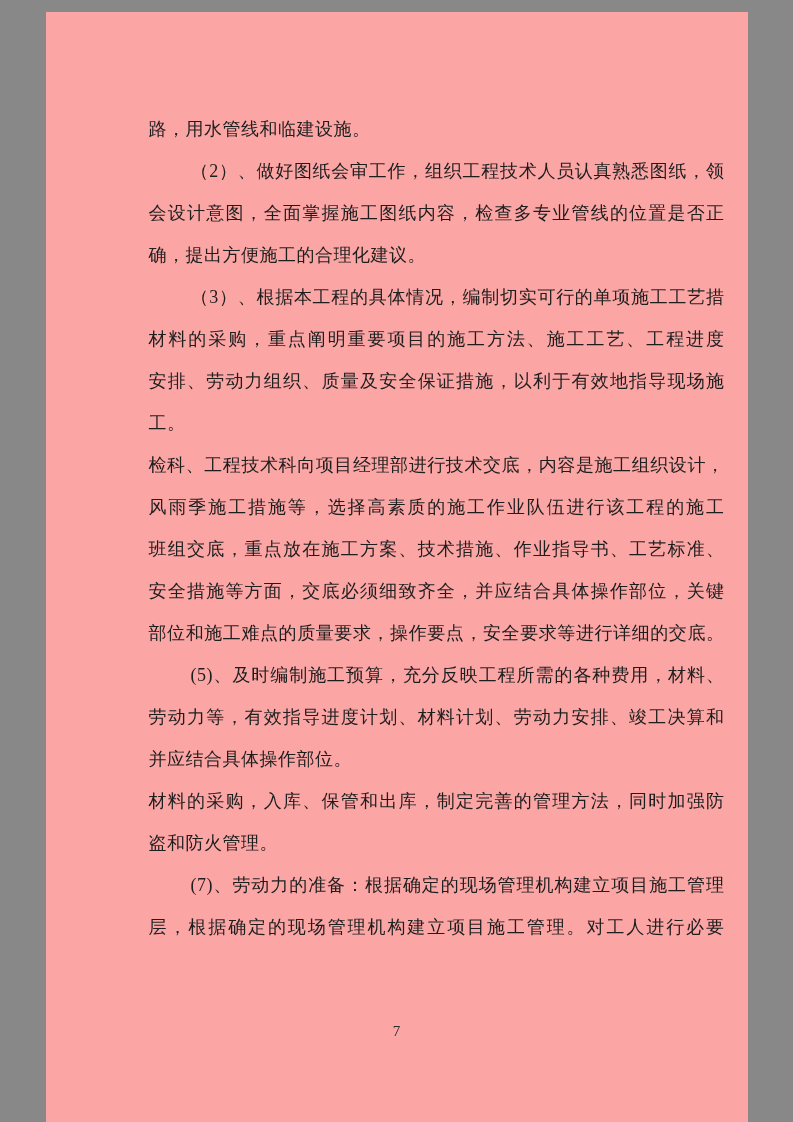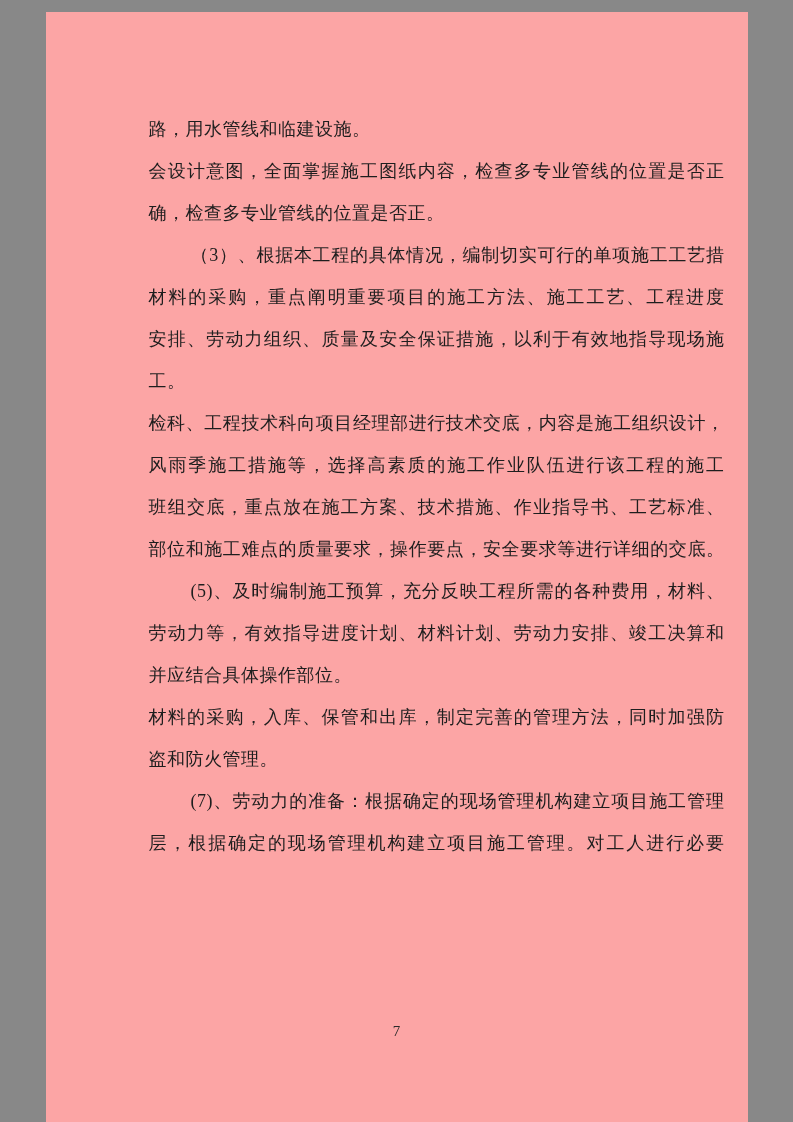--- a/index.html
+++ b/index.html
@@ -47,29 +47,31 @@
     line-height: 22px;
     color: #2a2a2a;
   }
 </style>
 </head>
 <body>
 
 <div class="page">
   <div class="text-block">
     <div class="line">路，用水管线和临建设施。</div>
+    <div class="line ind fill">（2）、做好图纸会审工作，组织工程技术人员认真熟悉图纸，领</div>
     <div class="line fill">会设计意图，全面掌握施工图纸内容，检查多专业管线的位置是否正</div>
-    <div class="line">确，检查多专业管线的位置是否正。</div>
+    <div class="line">确，提出方便施工的合理化建议。</div>
     <div class="line ind fill">（3）、根据本工程的具体情况，编制切实可行的单项施工工艺措</div>
     <div class="line fill">材料的采购，重点阐明重要项目的施工方法、施工工艺、工程进度</div>
     <div class="line fill">安排、劳动力组织、质量及安全保证措施，以利于有效地指导现场施</div>
     <div class="line">工。</div>
     <div class="line fill">检科、工程技术科向项目经理部进行技术交底，内容是施工组织设计，</div>
     <div class="line fill">风雨季施工措施等，选择高素质的施工作业队伍进行该工程的施工</div>
     <div class="line fill">班组交底，重点放在施工方案、技术措施、作业指导书、工艺标准、</div>
+    <div class="line fill">安全措施等方面，交底必须细致齐全，并应结合具体操作部位，关键</div>
     <div class="line fill">部位和施工难点的质量要求，操作要点，安全要求等进行详细的交底。</div>
     <div class="line ind fill">(5)、及时编制施工预算，充分反映工程所需的各种费用，材料、</div>
     <div class="line fill">劳动力等，有效指导进度计划、材料计划、劳动力安排、竣工决算和</div>
     <div class="line">并应结合具体操作部位。</div>
     <div class="line fill">材料的采购，入库、保管和出库，制定完善的管理方法，同时加强防</div>
     <div class="line">盗和防火管理。</div>
     <div class="line ind fill">(7)、劳动力的准备：根据确定的现场管理机构建立项目施工管理</div>
     <div class="line fill">层，根据确定的现场管理机构建立项目施工管理。对工人进行必要</div>
   </div>
   <div class="page-number">7</div>

